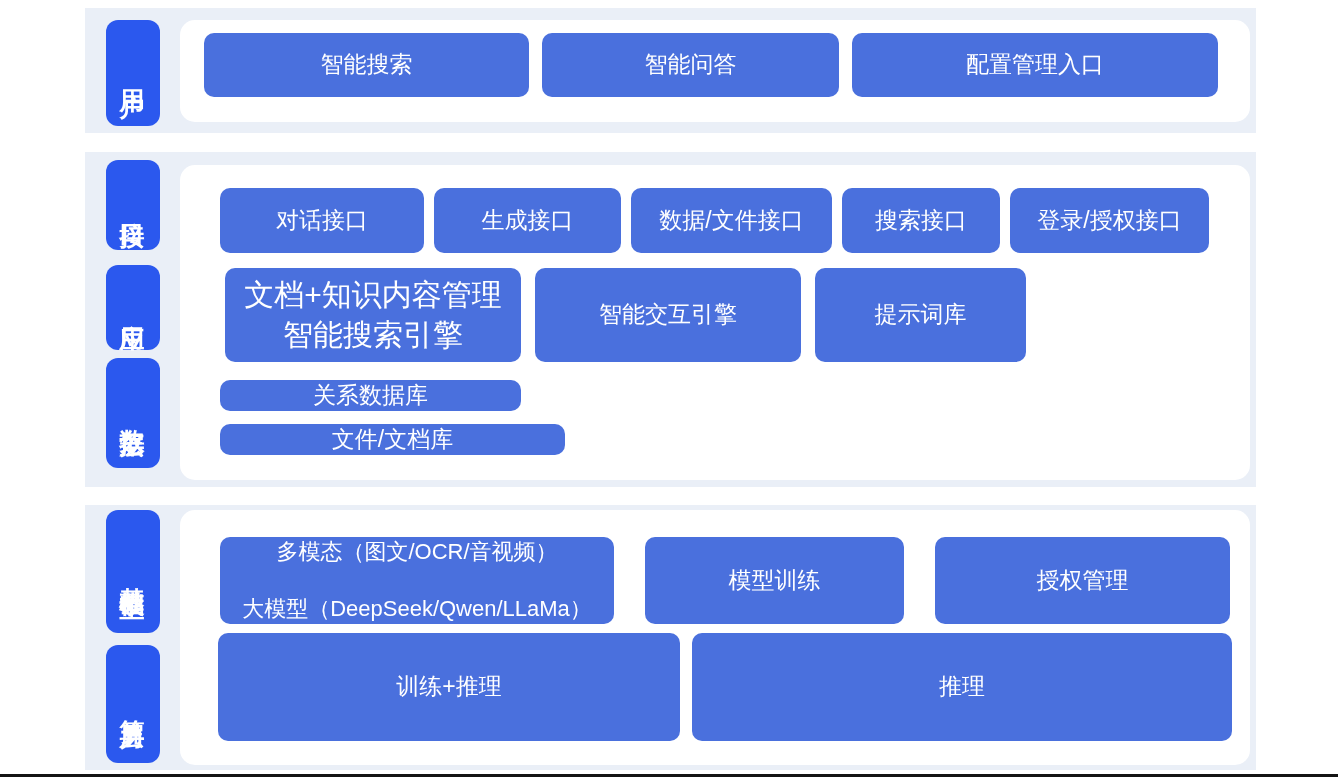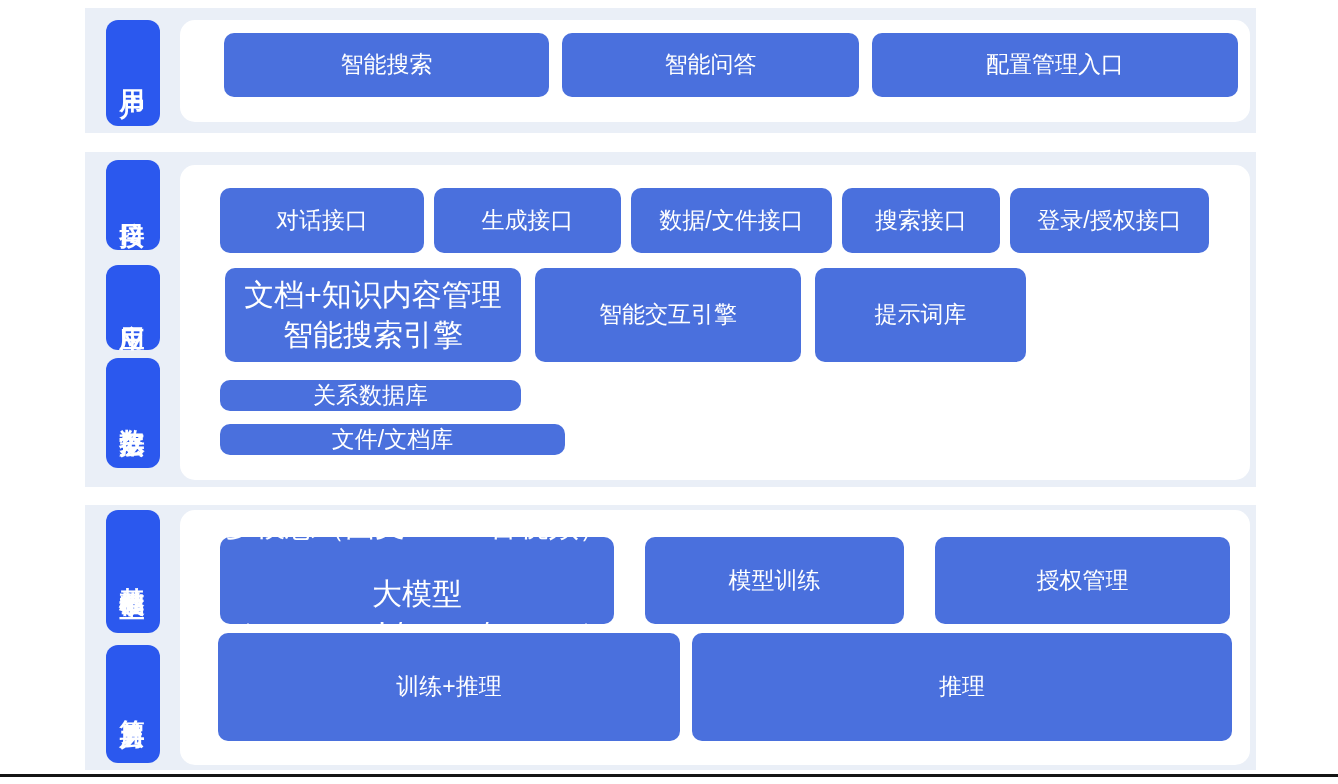--- a/index.html
+++ b/index.html
@@ -40,21 +40,21 @@
   }
 </style>
 </head>
 <body>
 
 <div class="stage">
 
   <div class="band band-user">
     <div class="layer-label" style="top:12px;height:106px;">用户</div>
     <div class="panel panel-user">
-      <div class="row" style="top:13px;height:64px;padding-left:44px;gap:13px;">
+      <div class="row" style="top:13px;height:64px;padding-left:24px;gap:13px;">
         <div class="btn" style="width:325px;">智能搜索</div>
         <div class="btn" style="width:297px;">智能问答</div>
         <div class="btn" style="width:366px;">配置管理入口</div>
       </div>
     </div>
   </div>
 
   <div class="band band-platform">
     <div class="layer-label" style="top:8px;height:90px;">接口</div>
     <div class="layer-label" style="top:113px;height:85px;">应用</div>
@@ -82,21 +82,21 @@
       </div>
     </div>
   </div>
 
   <div class="band band-foundation">
     <div class="layer-label" style="top:5px;height:123px;">基础模型</div>
     <div class="layer-label" style="top:140px;height:118px;">算力层</div>
 
     <div class="panel panel-foundation">
       <div class="row" style="top:27px;height:87px;padding-left:40px;gap:31px;">
-        <div class="btn" style="width:394px;font-size:30px;gap:27px;">
+        <div class="btn" style="width:394px;font-size:22px;gap:27px;">
           <span class="ln">多模态（图文/OCR/音视频）</span>
           <span class="ln">大模型（DeepSeek/Qwen/LLaMa）</span>
         </div>
         <div class="btn" style="width:259px;">模型训练</div>
         <div class="btn" style="width:295px;">授权管理</div>
       </div>
       <div class="row" style="top:123px;height:108px;padding-left:38px;gap:12px;">
         <div class="btn" style="width:462px;">训练+推理</div>
         <div class="btn" style="width:540px;">推理</div>
       </div>

